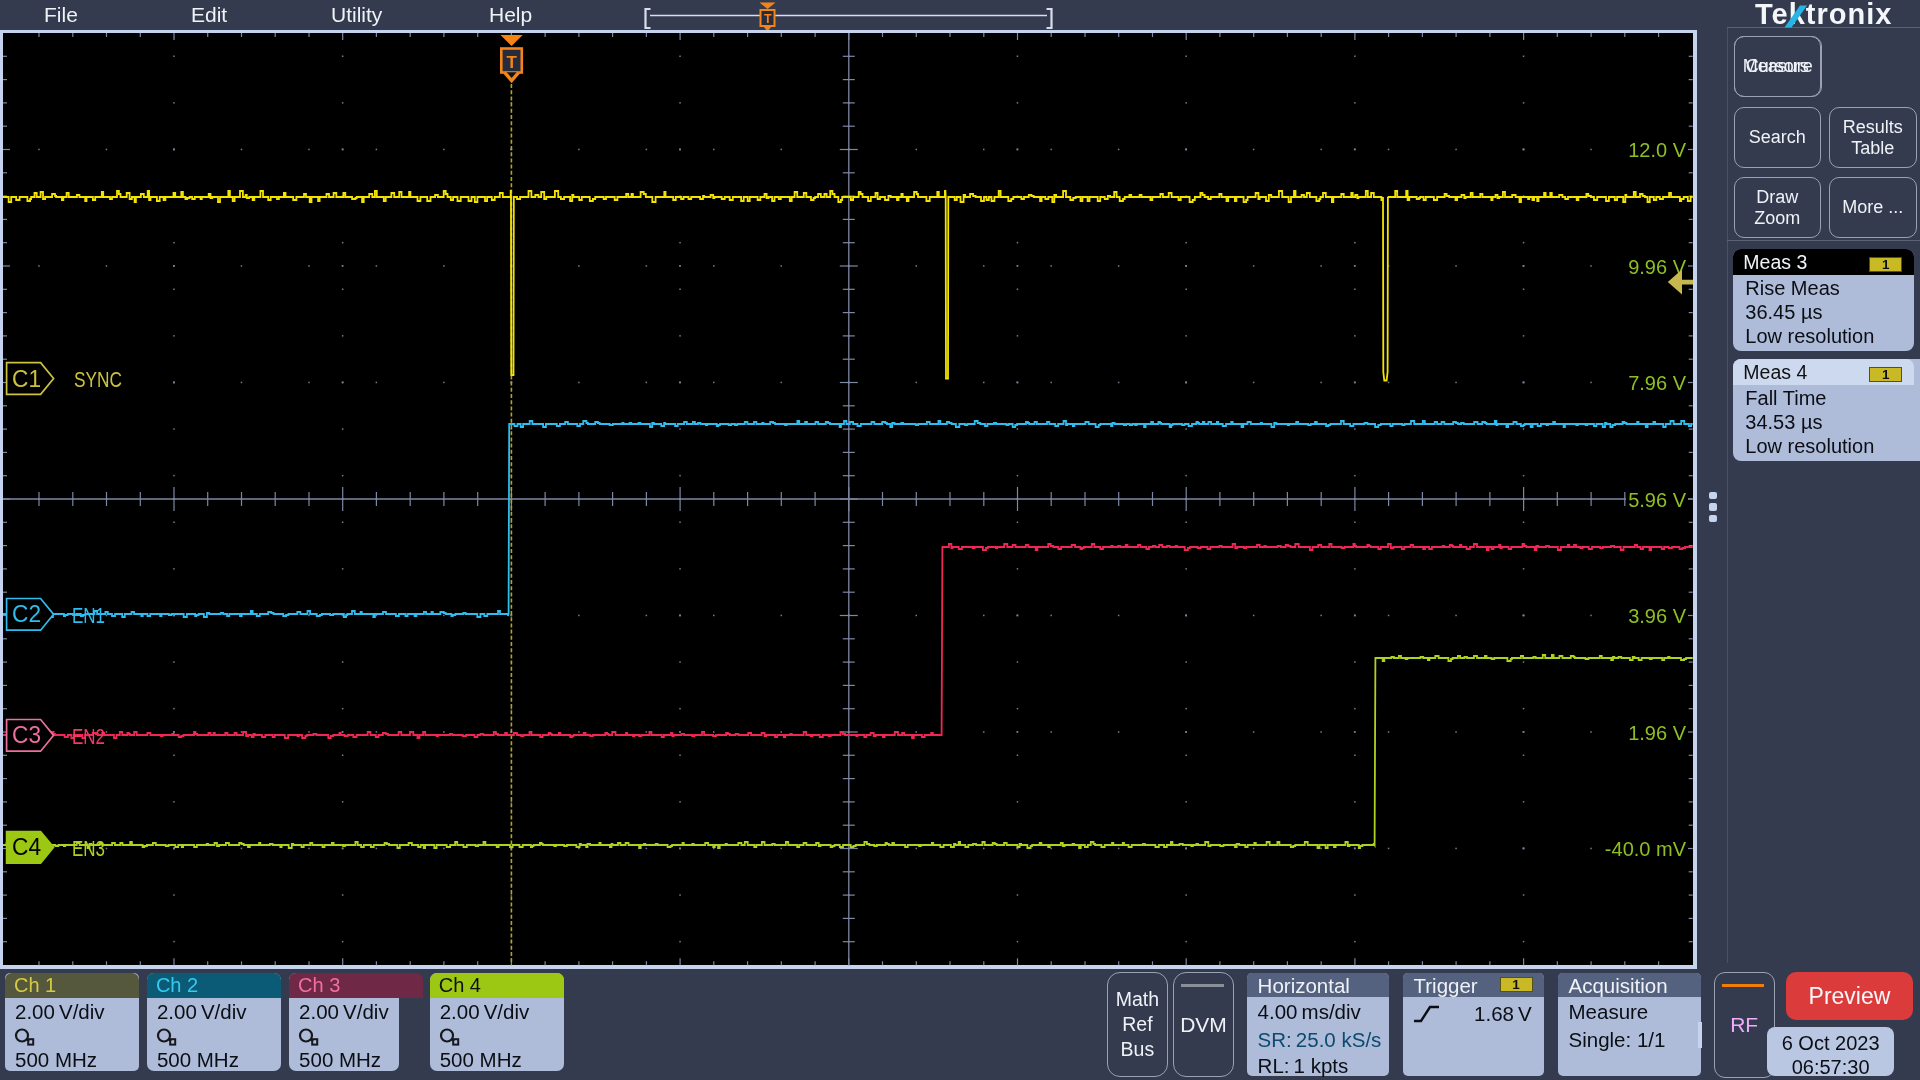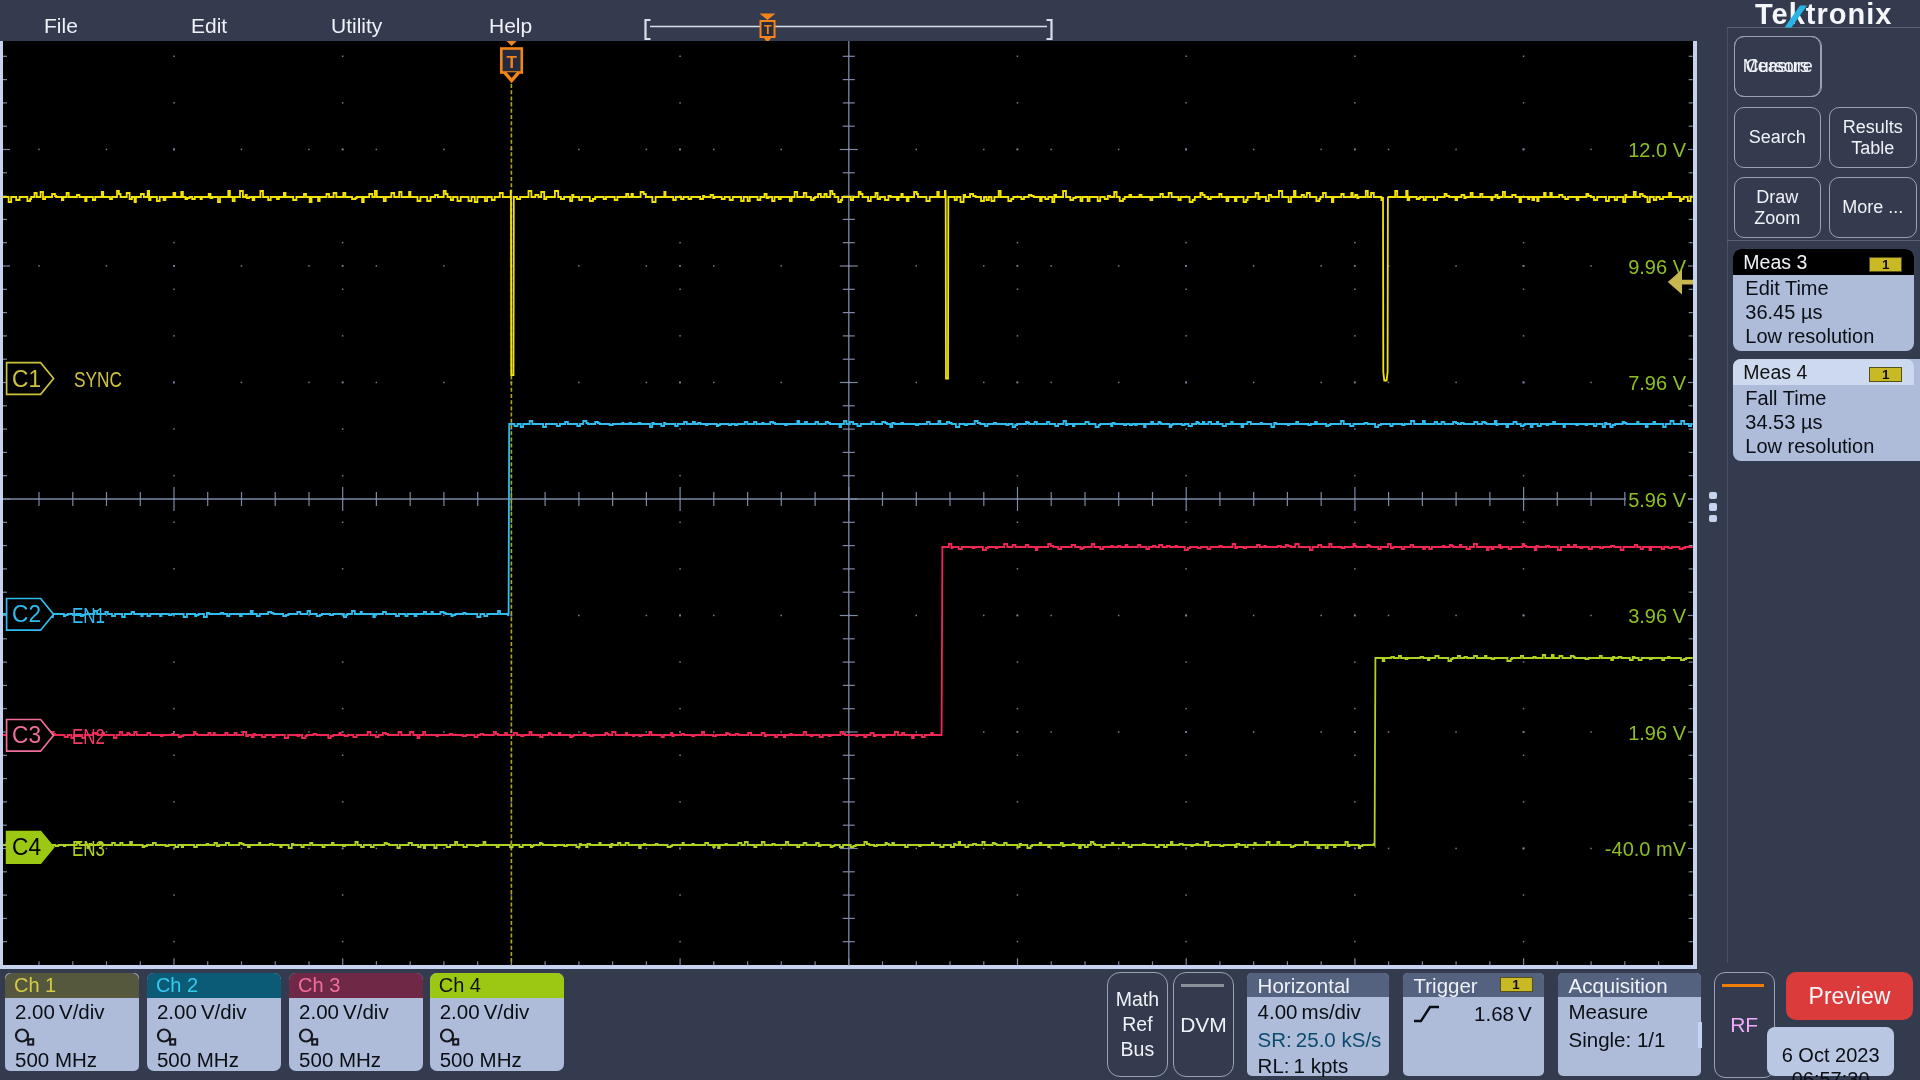--- a/index.html
+++ b/index.html
@@ -726,21 +726,21 @@
 <text x="1686" y="507" font-size="20" fill="#8FBE24" text-anchor="end">5.96&nbsp;V</text>
 <rect x="1626" y="605" width="62" height="22" fill="#000"></rect>
 <text x="1686" y="623" font-size="20" fill="#8FBE24" text-anchor="end">3.96&nbsp;V</text>
 <rect x="1626" y="722" width="62" height="22" fill="#000"></rect>
 <text x="1686" y="740" font-size="20" fill="#8FBE24" text-anchor="end">1.96&nbsp;V</text>
 <rect x="1603" y="838" width="85" height="22" fill="#000"></rect>
 <text x="1686" y="856" font-size="20" fill="#8FBE24" text-anchor="end">-40.0&nbsp;mV</text>
 <polygon points="1667.8,282 1682,269.5 1682,279.8 1693,279.8 1693,284.4 1682,284.4 1682,294.5" fill="#C6B84E"></polygon>
 </svg>
 
-<div style="position:absolute;left:0;top:11px;width:1920px;height:29.5px;background:#343B4F">
+<div style="position:absolute;left:0;top:0;width:1920px;height:29.5px;background:#343B4F">
  <div class="menu" style="left:44px">File</div>
  <div class="menu" style="left:191px">Edit</div>
  <div class="menu" style="left:331px">Utility</div>
  <div class="menu" style="left:489px">Help</div>
  <svg width="1920" height="30" style="position:absolute;left:0;top:0">
   <line x1="650" y1="15.5" x2="1047" y2="15.5" stroke="#D9DEE9" stroke-width="1.4"></line>
   <path d="M650.5,9 h-5 v19 h5" fill="none" stroke="#D9DEE9" stroke-width="2.2"></path>
   <path d="M1046.5,9 h5 v19 h-5" fill="none" stroke="#D9DEE9" stroke-width="2.2"></path>
   <polygon points="759.5,2.5 775.5,2.5 767.5,9" fill="#F28418"></polygon>
   <rect x="760.5" y="10" width="14" height="16" fill="#262B3D" stroke="#F28418" stroke-width="2"></rect>
@@ -769,21 +769,21 @@
 <div style="position:absolute;left:1829px;top:177px;width:85.5px;height:59px;border:1.2px solid #99A1B3;border-radius:10px;display:flex;align-items:center;justify-content:center;text-align:center;color:#EFF2F7;font-size:18px;line-height:21px">
     <span>More ...</span>
   </div>
 <div style="position:absolute;left:1733.3px;top:249px;width:181px;height:102px;border-radius:8px;background:#AEBCD9">
     <div style="position:absolute;left:0;top:0;width:181px;height:25.5px;background:#000000;border-radius:8px 8px 0 0">
       <span style="position:absolute;left:10px;top:2px;font-size:19.5px;color:#EFF2F7">Meas 3</span>
       <div style="position:absolute;left:136px;top:8px;width:31px;height:13px;background:#C9BA25;border:1.6px solid #56511B;display:flex;align-items:center;justify-content:center">
         <span style="font-size:13.5px;font-weight:bold;color:#111">1</span>
       </div>
     </div>
-    <div style="position:absolute;left:12px;top:27.5px;font-size:20px;color:#0b0e14;white-space:nowrap">Edit Time</div>
+    <div style="position:absolute;left:12px;top:27.5px;font-size:20px;color:#0b0e14;white-space:nowrap">Rise Meas</div>
     <div style="position:absolute;left:12px;top:51.5px;font-size:20px;color:#0b0e14;white-space:nowrap">36.45 µs</div>
     <div style="position:absolute;left:12px;top:75.5px;font-size:20px;color:#0b0e14;white-space:nowrap">Low resolution</div>
   </div>
 <div style="position:absolute;left:1733.3px;top:359px;width:214px;height:102px;border-radius:8px;background:#AEBCD9">
     <div style="position:absolute;left:0;top:0;width:181px;height:25.5px;background:#CCD9EE;border-radius:8px 8px 0 0">
       <span style="position:absolute;left:10px;top:2px;font-size:19.5px;color:#111">Meas 4</span>
       <div style="position:absolute;left:136px;top:8px;width:31px;height:13px;background:#C9BA25;border:1.6px solid #56511B;display:flex;align-items:center;justify-content:center">
         <span style="font-size:13.5px;font-weight:bold;color:#111">1</span>
       </div>
     </div>
@@ -815,21 +815,21 @@
   <span style="position:absolute;left:9px;top:1.5px;font-size:20px;color:#36C9F0">Ch 2</span>
     </div>
  <div style="position:absolute;left:10px;top:27.5px;font-size:20.5px;color:#0b0e14">2.00 V/div</div>
  <div style="position:absolute;left:9px;top:54px"><svg width="24" height="19" viewBox="0 0 24 19">
         <circle cx="8" cy="8.5" r="6" fill="none" stroke="#16181d" stroke-width="2.2"></circle>
         <path d="M12.4,11.6 l2.6,2.4" stroke="#16181d" stroke-width="2.2" fill="none"></path>
         <rect x="14.2" y="12.2" width="5" height="5.4" fill="none" stroke="#16181d" stroke-width="2"></rect>
       </svg></div>
  <div style="position:absolute;left:10px;top:75px;font-size:20.5px;color:#0b0e14">500 MHz</div>
 </div>
-<div style="position:absolute;left:289.1px;top:972.7px;width:134px;height:98.4px;background:#AEBCD9;border-radius:7px">
+<div style="position:absolute;left:289.1px;top:972.7px;width:110px;height:98.4px;background:#AEBCD9;border-radius:7px">
  <div style="position:absolute;left:0;top:0;width:134px;height:25px;background:#6F2947;border-radius:7px 7px 0 0">
   <span style="position:absolute;left:9px;top:1.5px;font-size:20px;color:#F06FA0">Ch 3</span>
     </div>
  <div style="position:absolute;left:10px;top:27.5px;font-size:20.5px;color:#0b0e14">2.00 V/div</div>
  <div style="position:absolute;left:9px;top:54px"><svg width="24" height="19" viewBox="0 0 24 19">
         <circle cx="8" cy="8.5" r="6" fill="none" stroke="#16181d" stroke-width="2.2"></circle>
         <path d="M12.4,11.6 l2.6,2.4" stroke="#16181d" stroke-width="2.2" fill="none"></path>
         <rect x="14.2" y="12.2" width="5" height="5.4" fill="none" stroke="#16181d" stroke-width="2"></rect>
       </svg></div>
  <div style="position:absolute;left:10px;top:75px;font-size:20.5px;color:#0b0e14">500 MHz</div>
@@ -872,13 +872,13 @@
 <div style="position:absolute;left:1557.5px;top:973px;width:143.8px;height:102.5px;background:#AEBCD9;border-radius:5px">
  <div style="position:absolute;left:0;top:0;width:143.8px;height:24px;background:#54627F;border-radius:5px 5px 0 0">
   <span style="position:absolute;left:11px;top:1px;font-size:20.5px;color:#EFF2F7">Acquisition</span>
     </div>
  <div style="position:absolute;left:11px;top:27px;font-size:20.5px;color:#0b0e14">Measure</div>
     <div style="position:absolute;left:11px;top:55px;font-size:20.5px;color:#0b0e14">Single: 1/1</div>
   </div>
 <div style="position:absolute;left:1713.5px;top:972px;width:59.4px;height:104px;border:1.4px solid #99A1B3;border-radius:11px;display:flex;align-items:center;justify-content:center;color:#f0abfc;font-size:21px">RF</div>
 <div style="position:absolute;left:1722.3px;top:983.9px;width:42px;height:3.2px;background:#F07D05"></div>
 <div style="position:absolute;left:1785.9px;top:972px;width:127.2px;height:48px;background:#DC3B3B;border-radius:10px;display:flex;align-items:center;justify-content:center;color:#F5F7FA;font-size:23px">Preview</div>
-<div style="position:absolute;left:1767px;top:1027.4px;width:127.2px;height:48.2px;background:#BAC7E2;border-radius:8px;text-align:center;color:#0b0e14;font-size:20px;line-height:24px;padding-top:16px;box-sizing:border-box">6 Oct 2023<br>06:57:30</div>
+<div style="position:absolute;left:1767px;top:1027.4px;width:127.2px;height:48.2px;background:#BAC7E2;border-radius:8px;text-align:center;color:#0b0e14;font-size:20px;line-height:24px;padding-top:4px;box-sizing:border-box">6 Oct 2023<br>06:57:30</div>
 <div style="position:absolute;left:1698px;top:1022px;width:4px;height:26px;background:#C5D3EE"></div>
 </body></html>

